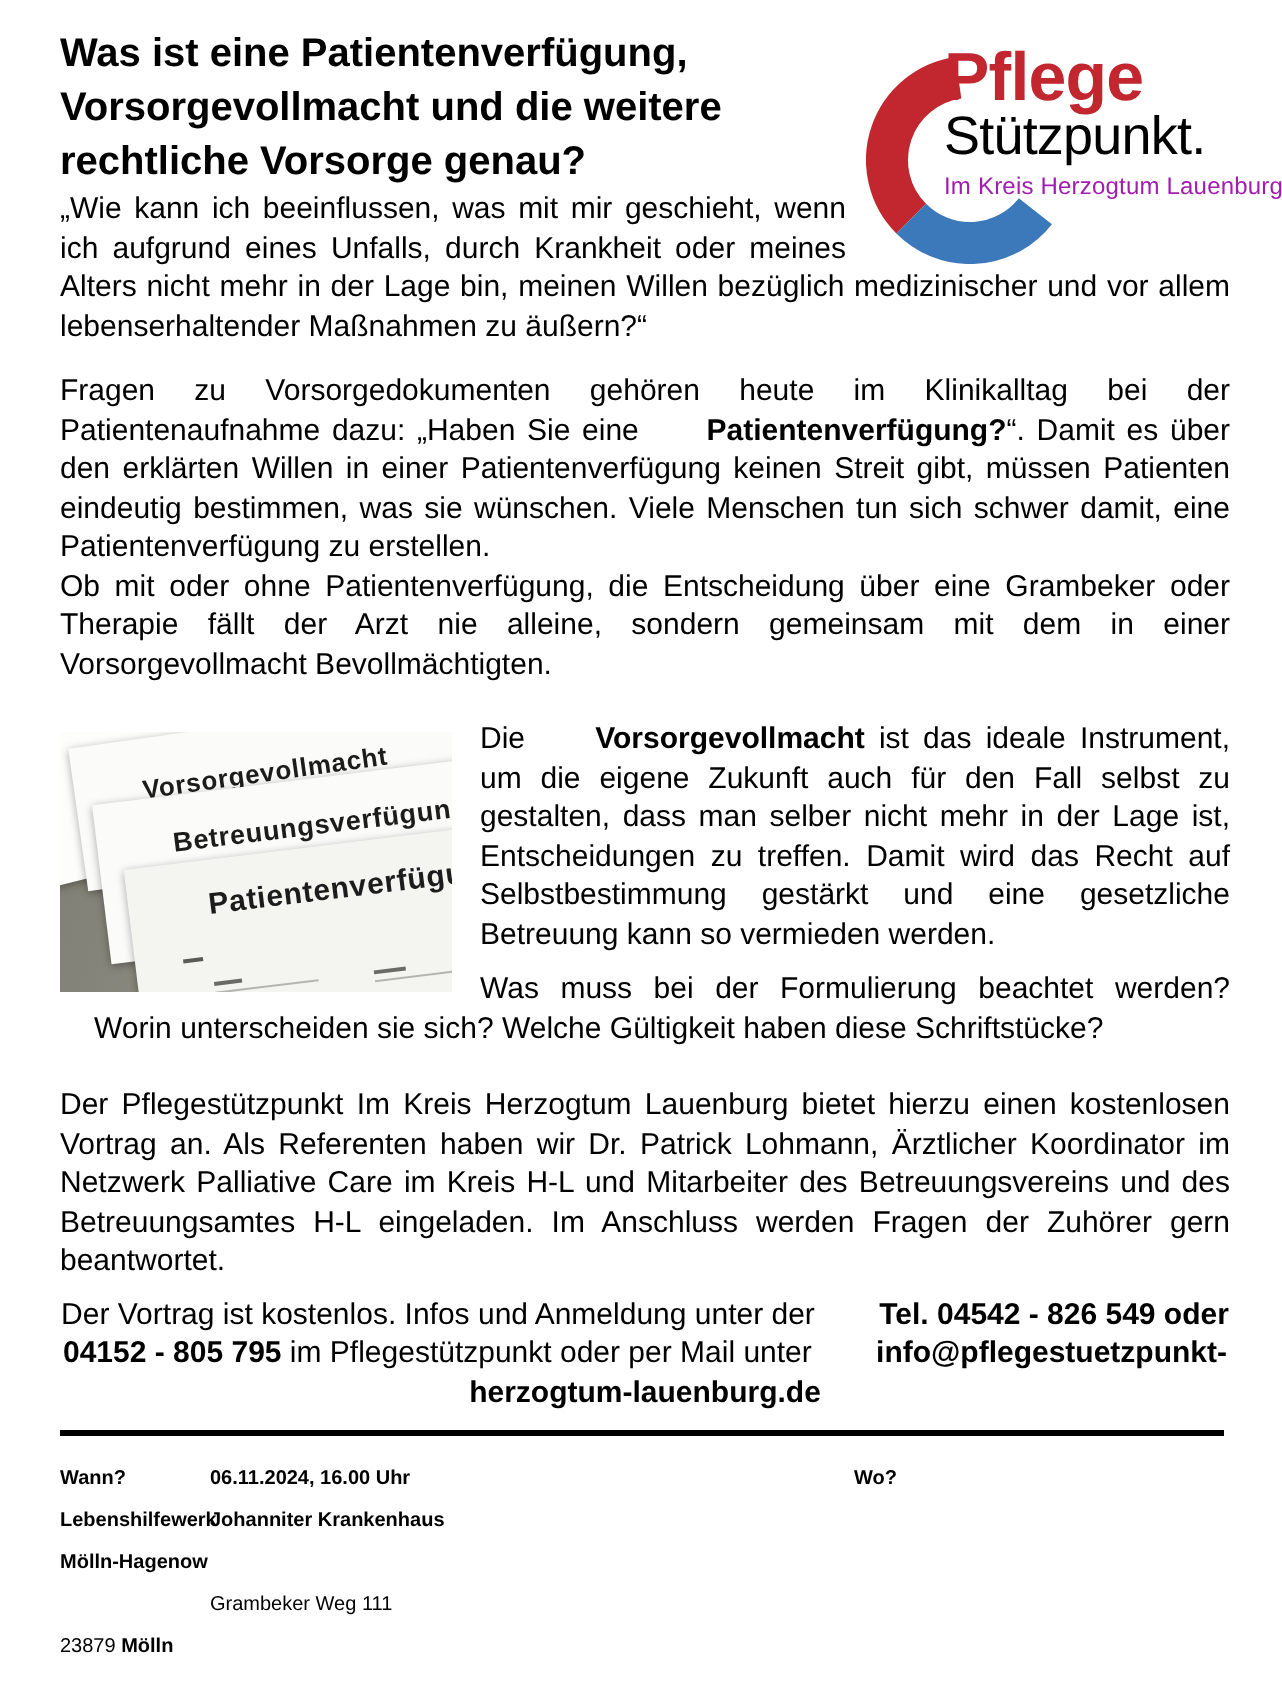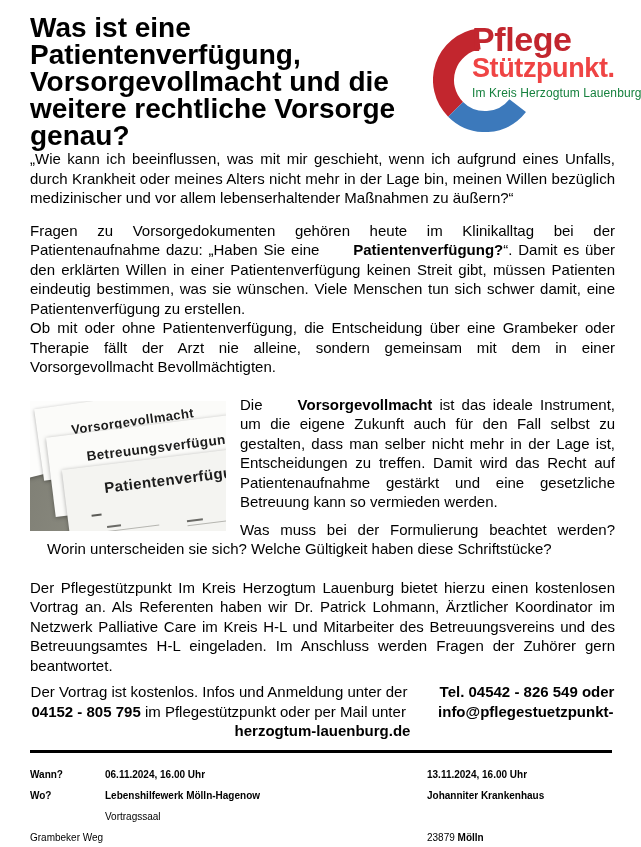--- a/index.html
+++ b/index.html
@@ -21,27 +21,27 @@
     width: 208px;
     height: 118px;
     margin-right: -26px;   
     margin-left: 10px;
     margin-bottom: 2px;
     position: relative;
   }
   .logo-ring { position: absolute; left: 0; top: 14px; width: 104px; height: 104px; }
   .logo-text { position: absolute; left: 39px; top: 11px; white-space: nowrap; }
   .logo-line1 { font-size: 34px; line-height: 29px; font-weight: bold; letter-spacing: -0.4px; color: #c2262e; }
-  .logo-line2 { font-size: 27px; line-height: 29px; font-weight: bold; letter-spacing: -0.4px; color: #ef4444; }
-  .logo-tagline { font-size: 12px; line-height: 14px; margin-top: 3px; color: #15803d; letter-spacing: 0.1px; }
+  .logo-line2 { font-size: 27px; line-height: 29px; font-weight: normal; letter-spacing: -0.4px; color: #000000; }
+  .logo-tagline { font-size: 12px; line-height: 14px; margin-top: 3px; color: #a21caf; letter-spacing: 0.1px; }
 
   
   h1 {
     margin: 0;
-    font-size: 28px;
+    font-size: 20px;
     line-height: 27px;
     font-weight: bold;
   }
   p.body {
     margin: 0;
     font-size: 15px;
     line-height: 19.5px;
     text-align: justify;
   }
   p.quote   { }
@@ -139,41 +139,39 @@
       <div class="paper paper2">
         <span>Betreuungsverfügung</span>
       </div>
       <div class="paper paper3">
         <span>Patientenverfügung</span>
         <div class="fl fl1"></div>
         <div class="fl fl2"></div>
         <div class="fl fl3"></div>
       </div>
     </div>
-    <p class="body"><span>Die </span><b>Vorsorgevollmacht</b><span> ist das ideale Instrument, um die eigene Zukunft auch für den Fall selbst zu gestalten, dass man selber nicht mehr in der Lage ist, Entscheidungen zu treffen. Damit wird das Recht auf Patientenaufnahme gestärkt und eine gesetzliche Betreuung kann so vermieden werden.</span></p>
+    <p class="body"><span>Die </span><b>Vorsorgevollmacht</b><span> ist das ideale Instrument, um die eigene Zukunft auch für den Fall selbst zu gestalten, dass man selber nicht mehr in der Lage ist, Entscheidungen zu treffen. Damit wird das Recht auf Selbstbestimmung gestärkt und eine gesetzliche Betreuung kann so vermieden werden.</span></p>
     <p class="body questions">Was muss bei der Formulierung beachtet werden? Worin unterscheiden sie sich? Welche Gültigkeit haben diese Schriftstücke?</p>
   </div>
 
   <p class="body lecture">Der Pflegestützpunkt Im Kreis Herzogtum Lauenburg bietet hierzu einen kostenlosen Vortrag an. Als Referenten haben wir Dr. Patrick Lohmann, Ärztlicher Koordinator im Netzwerk Palliative Care im Kreis H-L und Mitarbeiter des Betreuungsvereins und des Betreuungsamtes H-L eingeladen. Im Anschluss werden Fragen der Zuhörer gern beantwortet.</p>
 
   <p class="body contact"><span>Der Vortrag ist kostenlos. Infos und Anmeldung unter der </span><b>Tel. 04542 - 826 549 oder 04152 - 805 795</b><span> im Pflegestützpunkt oder per Mail unter </span><b>info@pflegestuetzpunkt-herzogtum-lauenburg.de</b></p>
 
   <hr class="rule">
 
   <div class="events">
     <div class="bold">Wann?</div>
     <div class="bold">06.11.2024, 16.00 Uhr</div>
-    <div class="bold">13.11.2024, 16.00 Uhr</div>
 
     <div class="bold">Wo?</div>
     <div class="bold">Lebenshilfewerk Mölln-Hagenow</div>
     <div class="bold">Johanniter Krankenhaus</div>
 
     <div></div>
-    <div>Vortragssaal</div>
 
     <div></div>
     <div>Grambeker Weg 111</div>
 
     <div></div>
     <div><span>23879</span> <span class="bold">Mölln</span></div>
   </div>
 
 </div>
 

